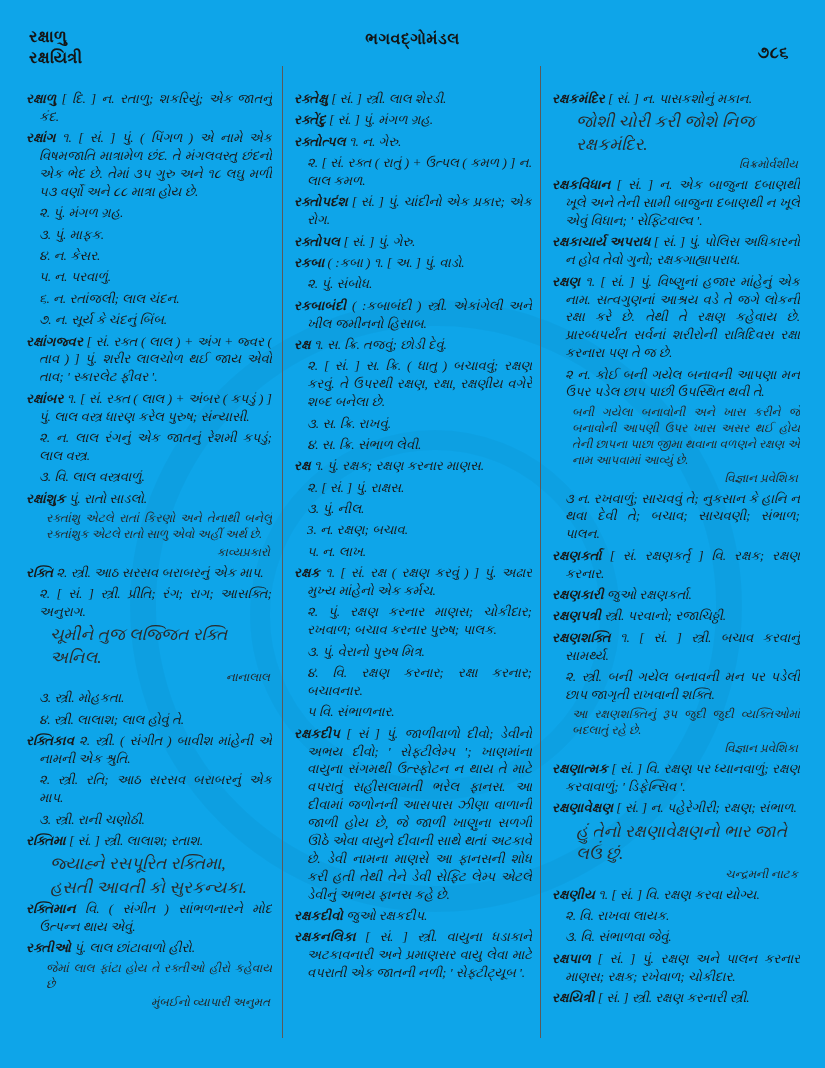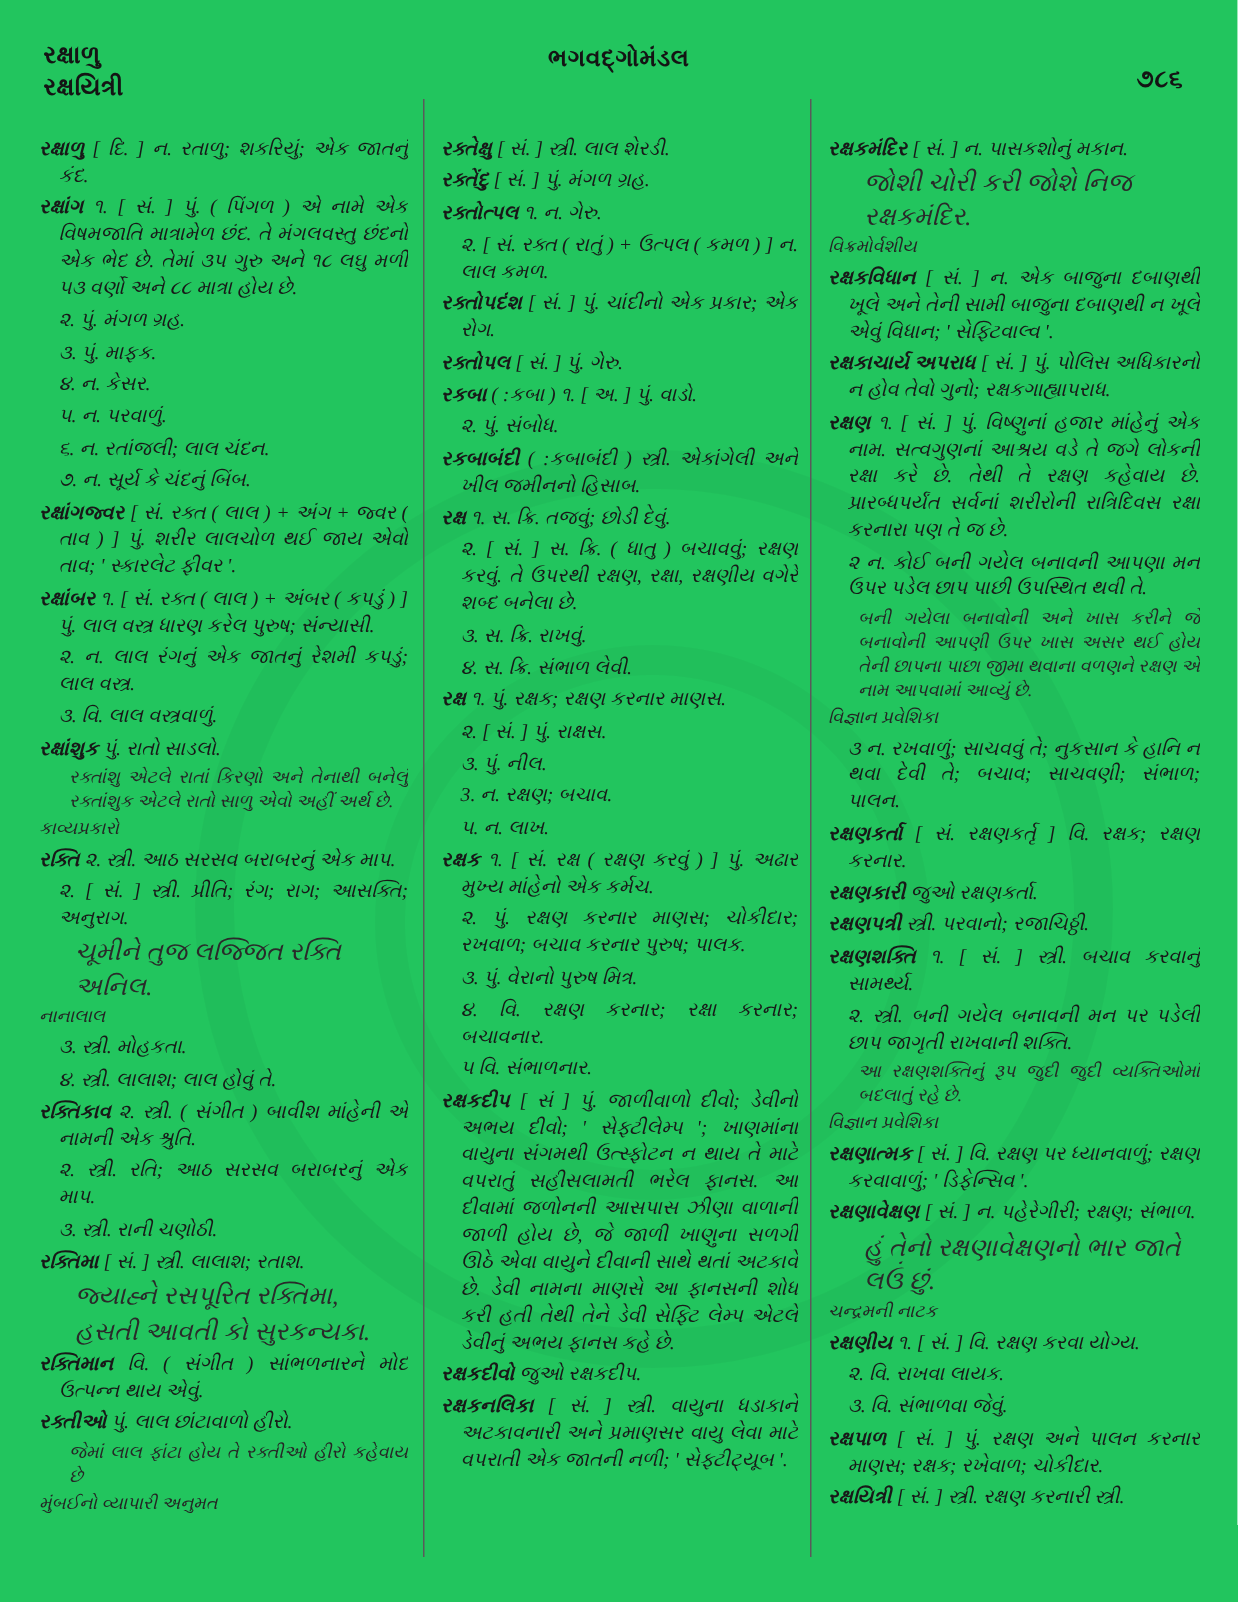--- a/index.html
+++ b/index.html
@@ -10,21 +10,21 @@
   }
   body {
     font-family: "Liberation Serif", "DejaVu Serif", serif;
     color: #141414;
   }
   #page {
     position: relative;
     width: 825px;
     height: 1068px;
     margin: 0 auto;
-    background: #22c55e;
+    background: #0ea5e9;
     overflow: hidden;
   }
   
   #page::before {
     content: "";
     position: absolute;
     left: 130px;
     top: 300px;
     width: 560px;
     height: 560px;
@@ -135,21 +135,21 @@
     font-size: 17px;
     line-height: 1.32;
     padding-left: 24px;
     text-indent: 0;
     margin: 0 0 1px 0;
     color: #2a2a2a;
     text-align: left;
   }
   .attrib {
     font-size: 11.8px;
-    text-align: left;
+    text-align: right;
     margin: 0 0 4px 0;
     padding-right: 2px;
     color: #242424;
   }
   .note {
     font-size: 12px;
     line-height: 1.33;
     padding-left: 20px;
     text-indent: 0;
     margin: 0 0 2px 0;

